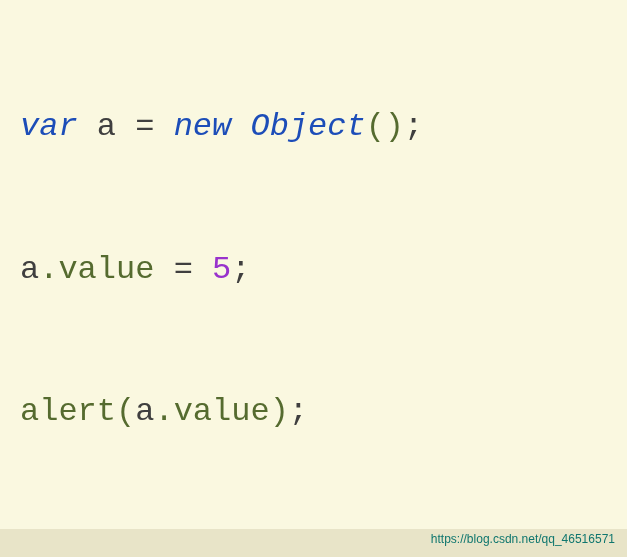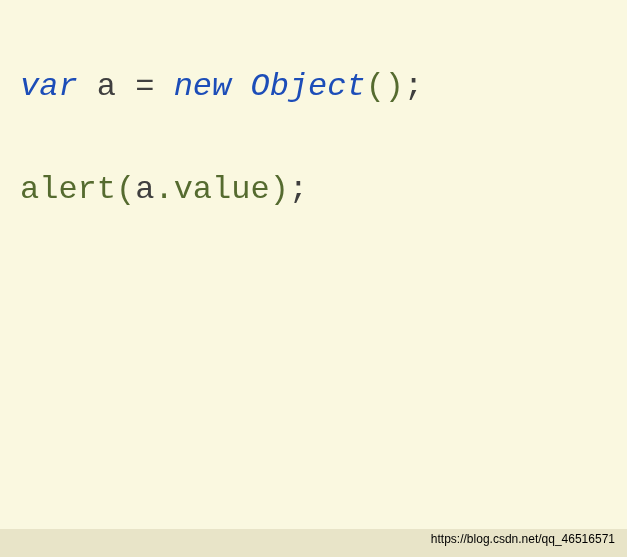--- a/index.html
+++ b/index.html
@@ -16,20 +16,21 @@
       line-height: 1.6;
       padding: 10px 20px;
       position: relative;
       overflow: hidden;
     }
     .code-container {
       white-space: pre;
     }
     .line {
       display: block;
+      margin-top: 40px;
     }
     .keyword-var {
       color: #1c4db8;
       font-style: italic;
     }
     .keyword-new {
       color: #1c4db8;
       font-style: italic;
     }
     .variable {
@@ -59,38 +60,39 @@
       color: #556b2f;
     }
     .operator {
       color: #3f3f3f;
     }
     .watermark {
       position: absolute;
       bottom: 8px;
       right: 12px;
       font-size: 12px;
-      color: #000000;
+      color: #0f766e;
       font-family: Arial, sans-serif;
       font-style: normal;
     }
     .bottom-bar {
       position: absolute;
       bottom: 0;
       left: 0;
       right: 0;
       height: 28px;
       background: #e8e4c8;
     }
   </style>
 </head>
 <body>
 
 <div class="code-container">
 <span class="line"><span class="keyword-var">var</span><span class="variable"> </span><span class="variable">a</span><span class="operator"> = </span><span class="keyword-new">new</span><span> </span><span class="object-type">Object</span><span class="paren">()</span><span class="punctuation">;</span></span>
+<span class="line"><span class="variable">a</span><span class="dot">.</span><span class="property">value</span><span class="operator"> = </span><span class="number">5</span><span class="punctuation">;</span></span>
 <span class="line"><span class="function-name">alert</span><span class="paren">(</span><span class="variable">a</span><span class="dot">.</span><span class="property">value</span><span class="paren">)</span><span class="punctuation">;</span></span>
 <span class="line"> </span>
 
 
 
 
 </div>
 
 <div class="bottom-bar"></div>
 <div class="watermark">https://blog.csdn.net/qq_46516571</div>

